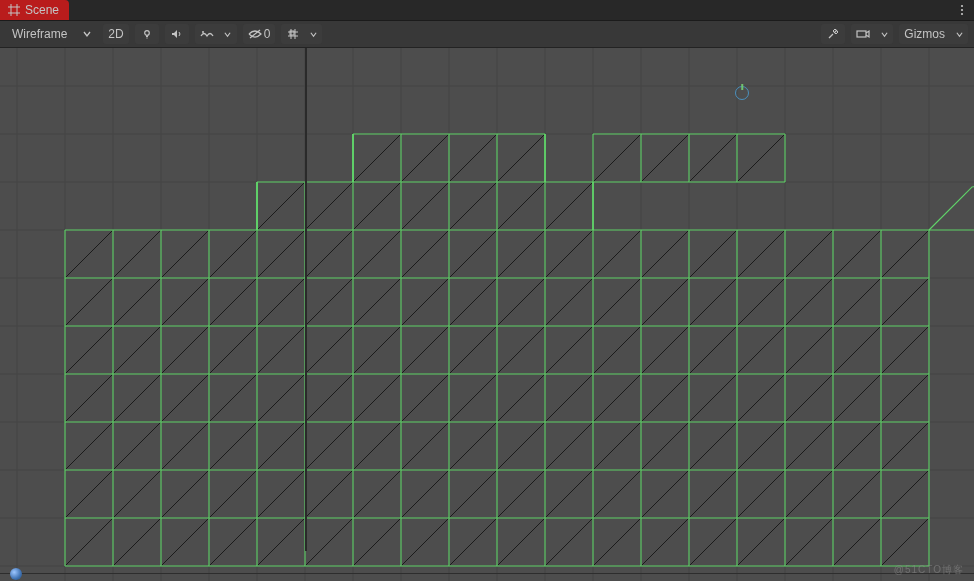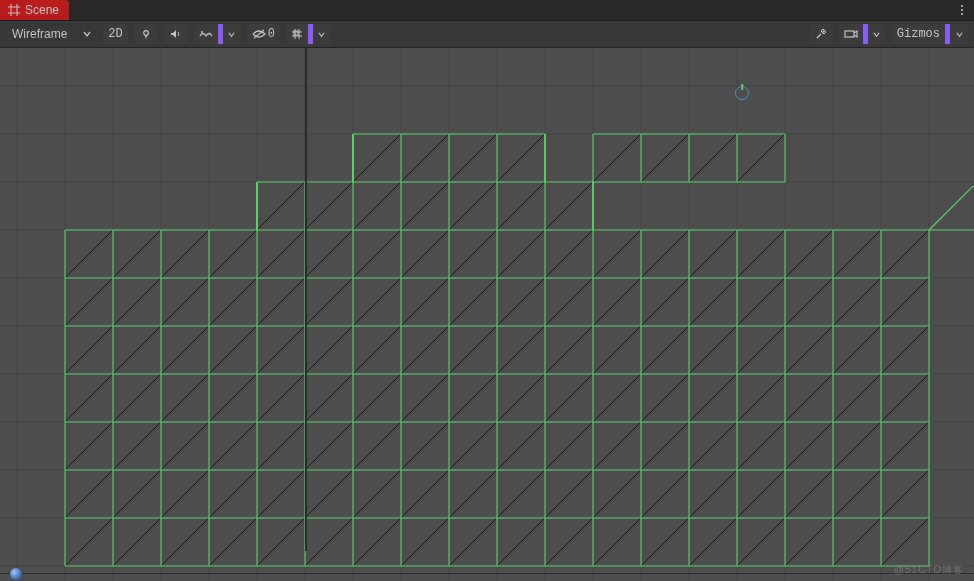--- a/index.html
+++ b/index.html
@@ -73,25 +73,25 @@
     height: 20px;
     min-width: 24px;
     background: #4f4f4f;
     border-radius: 3px;
     padding: 0 5px;
     color: #c4c4c4;
     cursor: pointer;
     box-sizing: border-box;
   }
   .btn.narrow { min-width: 18px; padding: 0 3px; }
-  .btn.dark { background: #3c3c3c; font-family: Liberation Mono, monospace; }
+  .btn.dark { background: #3c3c3c; }
   .btn.group-l { border-top-right-radius: 0; border-bottom-right-radius: 0; margin-right: -1px;}
   .btn.group-r { border-top-left-radius: 0; border-bottom-left-radius: 0; }
   .group { display: flex; }
-  .group > .btn { border-right: 6px solid #8b5cf6; }
+  .group > .btn { border-right: 1px solid #8b5cf6; }
   .group > .btn:last-child{ border-right: none; }
 
   .search {
     display: flex;
     align-items: center;
     height: 20px;
     background: #2b2b2b;
     border-radius: 10px;
     padding: 0 8px;
     gap: 6px;

